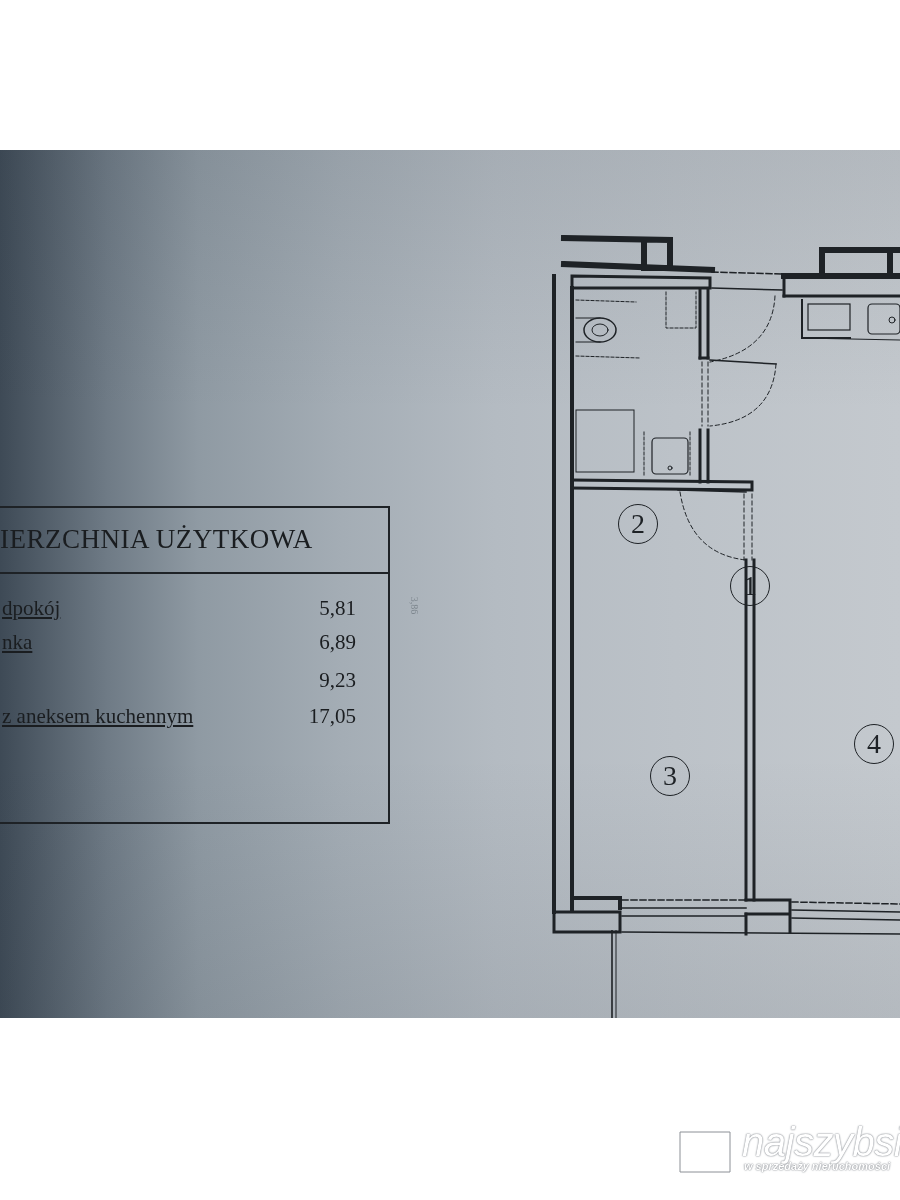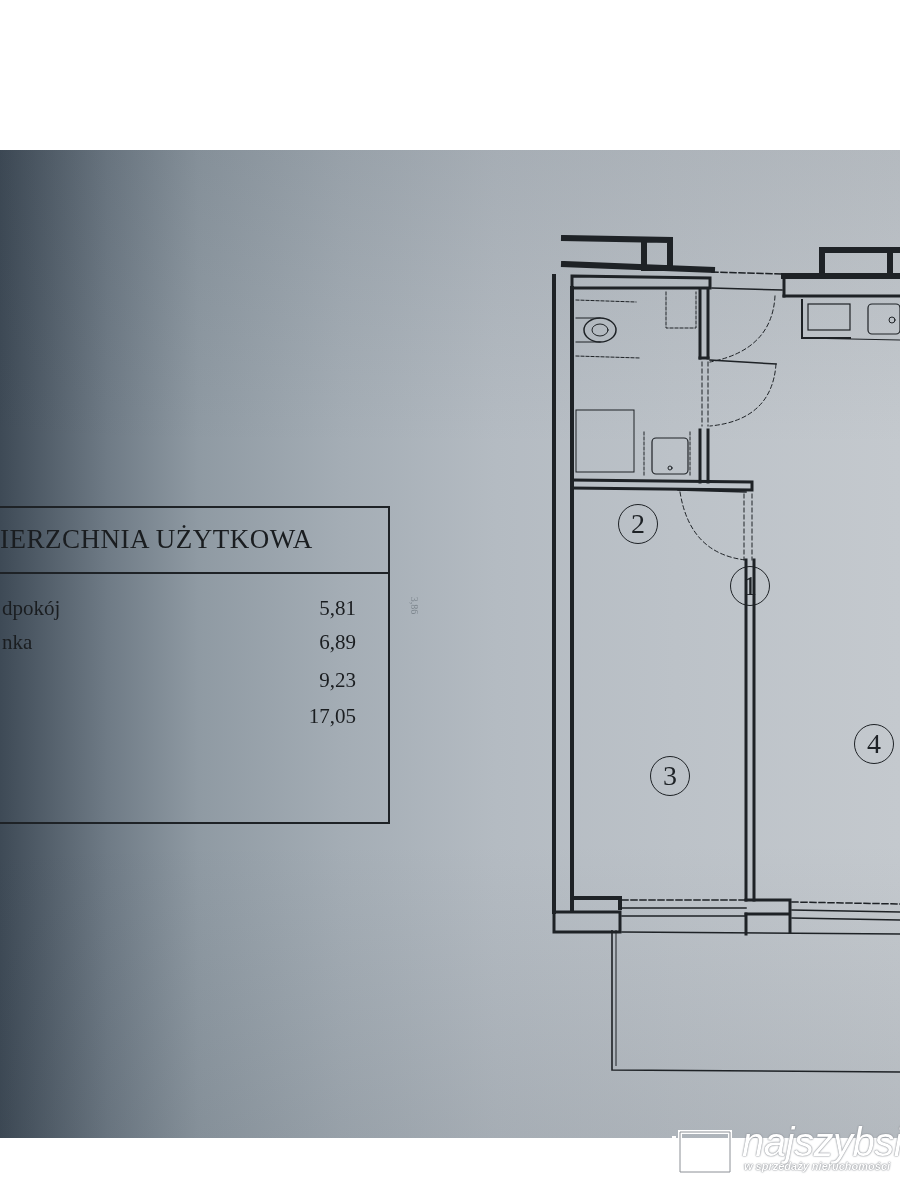--- a/index.html
+++ b/index.html
@@ -2,21 +2,21 @@
 <html><head>
   <meta charset="utf-8">
   <style>
     html, body { margin: 0; padding: 0; }
     body {
       width: 900px; height: 1200px; position: relative; overflow: hidden;
       background: #ffffff;
       font-family: "Liberation Serif", serif;
     }
     .paper {
-      position: absolute; left: 0; top: 150px; width: 900px; height: 988px;
+      position: absolute; left: 0; top: 150px; width: 900px; height: 868px;
       background: linear-gradient(90deg, #3e4a56 0%, #6f7b86 12%, #8f9aa3 22%, #a4adb5 38%, #b4bbc2 55%, #bcc2c8 75%, #c4c9ce 100%);
       overflow: hidden;
     }
     .paper-shade {
       position: absolute; inset: 0;
       background: linear-gradient(180deg, rgba(40,50,60,0.10) 0%, rgba(0,0,0,0) 30%, rgba(0,0,0,0) 70%, rgba(40,50,60,0.10) 100%);
       pointer-events: none;
     }
     
     .area-table {
@@ -27,21 +27,21 @@
     }
     .area-title {
       height: 66px; border-bottom: 2px solid #1e2226; box-sizing: border-box;
       font-size: 27px; letter-spacing: 0.5px;
       padding: 16px 0 0 4px; white-space: nowrap; overflow: hidden;
     }
     .area-row {
       position: absolute; left: 0; width: 370px; height: 30px;
       font-size: 21px;
     }
-    .area-row .label { position: absolute; left: 6px; top: 0; white-space: nowrap; }
+    .area-row .label { position: absolute; left: 6px; top: 0; white-space: nowrap; text-decoration: underline; }
     .area-row .value { position: absolute; right: 10px; top: 0; white-space: nowrap; }
     .area-total {
       position: absolute; right: 8px; top: 232px; font-size: 32px; white-space: nowrap;
     }
     .area-total .p { font-size: 34px; }
     .area-total .sub { font-size: 18px; vertical-align: -6px; }
     .area-total .sup { font-size: 13px; vertical-align: 18px; }
     .ghost-mark {
       position: absolute; left: 406px; top: 450px; font-size: 10px; color: #6a737b;
       transform: rotate(90deg); opacity: 0.7;
@@ -87,20 +87,21 @@
     </div>
     <div class="area-row" style="top:122px;">
       <span class="label">nka</span>
       <span class="value">6,89</span>
     </div>
     <div class="area-row" style="top:160px;">
       <span class="label"></span>
       <span class="value">9,23</span>
     </div>
     <div class="area-row" style="top:196px;">
+      <span class="label">z aneksem kuchennym</span>
       <span class="value">17,05</span>
     </div>
 
   </div>
 
   <div class="ghost-mark">3,86</div>
 
   <div class="plan">
     <svg viewBox="0 0 360 720">
       <g stroke="#1e2226" fill="none" stroke-linecap="square">

